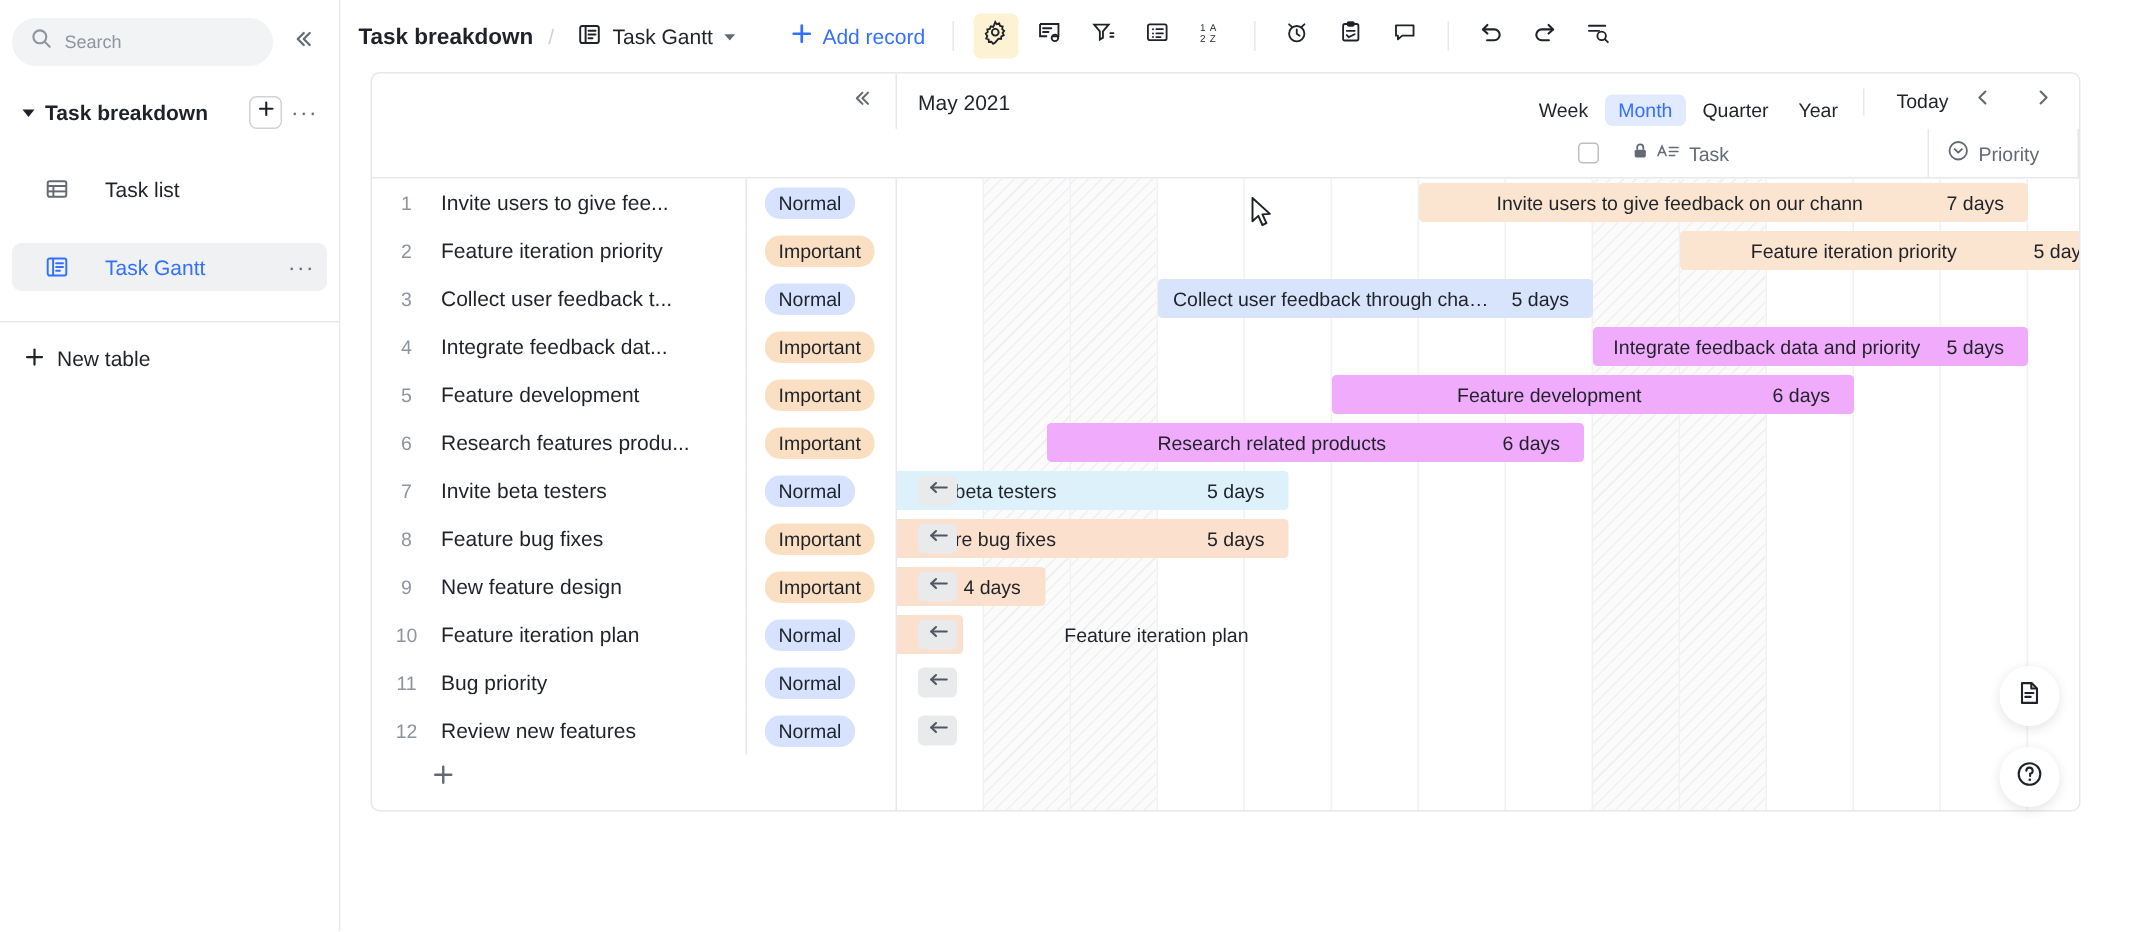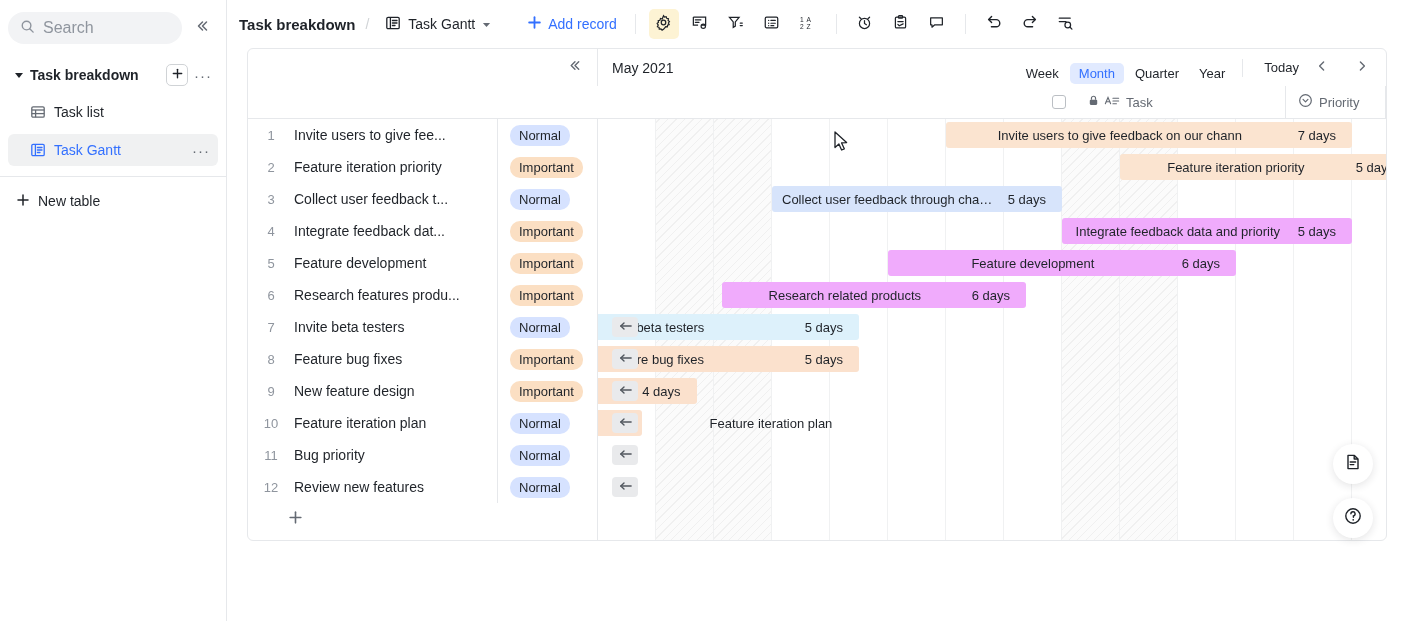--- a/index.html
+++ b/index.html
@@ -26,21 +26,21 @@
   }
   .search-box {
     flex: 1 1 auto;
     height: 32px;
     background: #f2f3f5;
     border-radius: 16px;
     display: flex; align-items: center;
     padding: 0 12px;
     gap: 8px;
   }
-  .search-box .ph { color: #8f959e; font-size: 16px; }
+  .search-box .ph { color: #8f959e; font-size: 12px; }
   .collapse-btn {
     width: 28px; height: 28px;
     margin-left: 6px;
     display: flex; align-items: center; justify-content: center;
     color: #646a73; cursor: pointer; border-radius: 4px;
   }
 
   .tree-header {
     display: flex; align-items: center;
     height: 30px;
@@ -62,24 +62,24 @@
     width: 22px; height: 22px;
     display:flex; align-items:center; justify-content:center;
     color: #1f2329; cursor: pointer; border-radius: 4px;
   }
   .tree-action.boxed { border: 1px solid #d0d3d6; border-radius: 5px; }
   .tree-action.dots { color:#646a73; font-size:15px; letter-spacing:1px; }
 
   .nav-item {
     display: flex; align-items: center;
     height: 32px;
-    margin: 6px 8px;
+    margin: 20px 8px;
     padding: 0 8px 0 22px;
     border-radius: 6px;
-    gap: 8px;
+    gap: 24px;
     cursor: pointer;
     font-size: 14px;
     color: #1f2329;
   }
   .nav-item.active { background: #f0f1f2; color: #3370ff; }
   .nav-item .ic { flex: 0 0 16px; display:flex; align-items:center; }
   .nav-item .lbl { flex: 1 1 auto; white-space: nowrap; overflow:hidden; }
   .nav-item .more { color:#646a73; font-size:15px; letter-spacing:1px; visibility:hidden;}
   .nav-item.active .more { visibility: visible; }
 
@@ -706,21 +706,21 @@
                   <span class="bdays">5 days</span>
                 </div>
               </div>
               <div class="brow" style="top: 128px;">
                 <div class="bar cream" style="left: 290px; width: 348px;">
                   <span class="bname">Feature development</span>
                   <span class="bdays">6 days</span>
                 </div>
               </div>
               <div class="brow" style="top: 160px;">
-                <div class="bar cream" style="left: 124px; width: 304px;">
+                <div class="bar cream" style="left: 100px; width: 358px;">
                   <span class="bname">Research related products</span>
                   <span class="bdays">6 days</span>
                 </div>
               </div>
               <div class="brow" style="top: 192px; padding-left: 14px;">
                 <div class="bar lightblue" style="left: -58px; width: 319px;">
                   <span class="bname">beta testers</span>
                   <span class="bdays">5 days</span>
                 </div>
                 <div class="scroll-arrow" style="left: 14px;">

